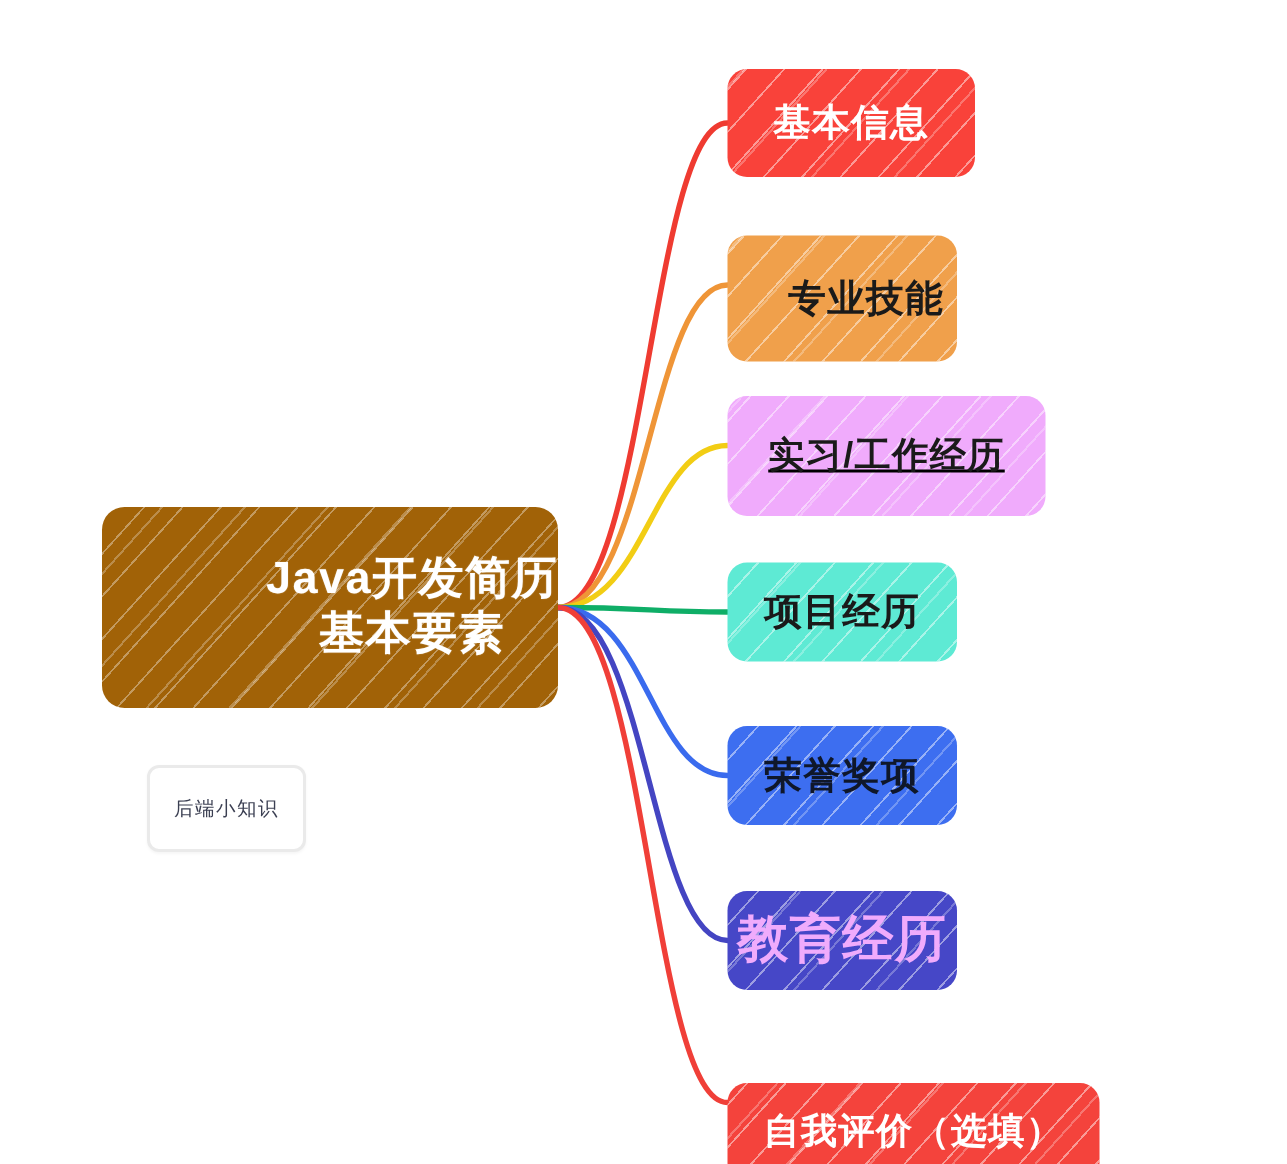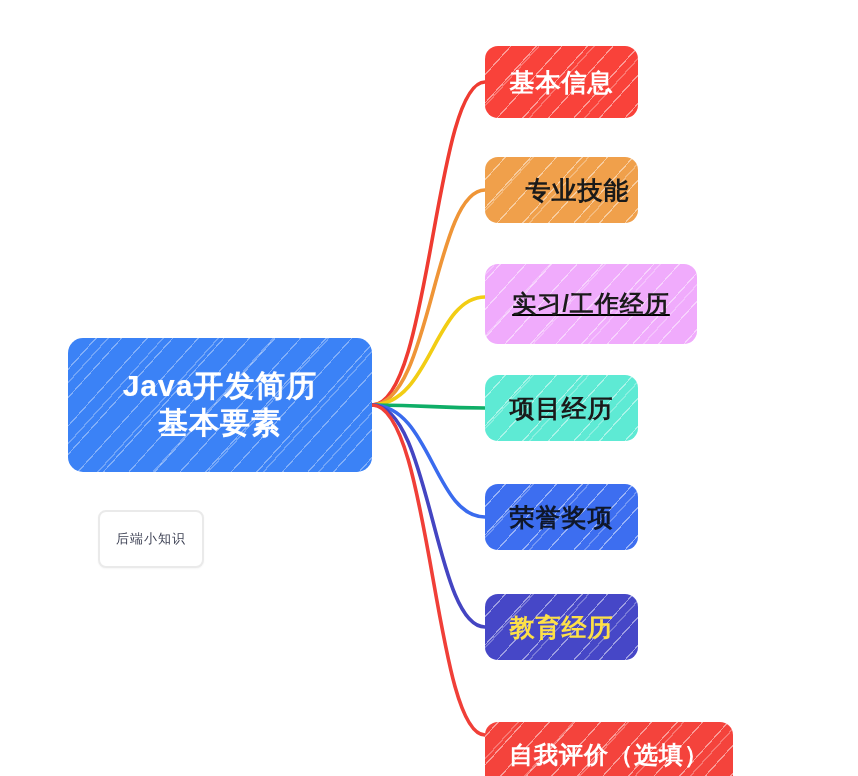--- a/index.html
+++ b/index.html
@@ -127,34 +127,34 @@
   <svg id="connector-layer" viewBox="0 0 858 776" xmlns="http://www.w3.org/2000/svg">
       <path d="M 372 405 C 430.76 405, 434.15 82, 485 82" fill="none" stroke="#ef3b31" stroke-width="3.6" stroke-linecap="round"></path>
       <path d="M 372 405 C 430.76 405, 434.15 190, 485 190" fill="none" stroke="#ef9537" stroke-width="3.6" stroke-linecap="round"></path>
       <path d="M 372 405 C 430.76 405, 434.15 297, 485 297" fill="none" stroke="#f2cd14" stroke-width="3.6" stroke-linecap="round"></path>
       <path d="M 372 405 C 430.76 405, 434.15 408, 485 408" fill="none" stroke="#0fae67" stroke-width="3.6" stroke-linecap="round"></path>
       <path d="M 372 405 C 430.76 405, 434.15 517, 485 517" fill="none" stroke="#3a6bee" stroke-width="3.6" stroke-linecap="round"></path>
       <path d="M 372 405 C 430.76 405, 434.15 627, 485 627" fill="none" stroke="#4445c2" stroke-width="3.6" stroke-linecap="round"></path>
       <path d="M 372 405 C 430.76 405, 434.15 735, 485 735" fill="none" stroke="#f03f38" stroke-width="3.6" stroke-linecap="round"></path>
     </svg>
 
-  <div class="node" id="central-node" style="left: 68px; top: 338px; width: 304px; height: 134px; background: #3b82f6;">
+  <div class="node" id="central-node" style="left: 68px; top: 338px; width: 304px; height: 134px; background: #a16207; justify-content: flex-end;">
     <div class="hatch"></div>
     <div class="hatch h2"></div>
     <div class="node-label" style="color: rgb(255, 255, 255);">Java开发简历
 基本要素</div>
   </div>
 
   <div id="node-container">
-      <div class="node" style="left: 485px; top: 46px; width: 153px; height: 72px; background: rgb(249, 66, 58);">
+      <div class="node" style="left: 485px; top: 46px; width: 165px; height: 72px; background: rgb(249, 66, 58);">
         <div class="hatch"></div>
         <div class="hatch h2"></div>
         <div class="node-label" style="color: rgb(255, 255, 255); font-size: 25px;">基本信息</div>
       </div>
-      <div class="node" style="left: 485px; top: 157px; width: 153px; height: 66px; background: rgb(240, 160, 75); padding-left: 32px;">
+      <div class="node" style="left: 485px; top: 157px; width: 153px; height: 84px; background: rgb(240, 160, 75); padding-left: 32px;">
         <div class="hatch"></div>
         <div class="hatch h2"></div>
         <div class="node-label" style="color: rgb(26, 26, 26); font-size: 25px;">专业技能</div>
       </div>
       <div class="node" style="left: 485px; top: 264px; width: 212px; height: 80px; background: #f0abfc; text-decoration: underline;">
         <div class="hatch"></div>
         <div class="hatch h2"></div>
         <div class="node-label" style="color: rgb(26, 26, 26); font-size: 24px;">实习/工作经历</div>
       </div>
       <div class="node" style="left: 485px; top: 375px; width: 153px; height: 66px; background: #5eead4;">
@@ -163,21 +163,21 @@
         <div class="node-label" style="color: rgb(26, 26, 26); font-size: 25px;">项目经历</div>
       </div>
       <div class="node" style="left: 485px; top: 484px; width: 153px; height: 66px; background: rgb(61, 110, 240);">
         <div class="hatch"></div>
         <div class="hatch h2"></div>
         <div class="node-label" style="color: #0f172a; font-size: 25px;">荣誉奖项</div>
       </div>
       <div class="node" style="left: 485px; top: 594px; width: 153px; height: 66px; background: rgb(70, 71, 199);">
         <div class="hatch"></div>
         <div class="hatch h2"></div>
-        <div class="node-label" style="color: #fde047; font-size: 25px;">教育经历</div>
+        <div class="node-label" style="color: #f0abfc; font-size: 34px;">教育经历</div>
       </div>
       <div class="node" style="left: 485px; top: 722px; width: 248px; height: 66px; background: rgb(244, 67, 60);">
         <div class="hatch"></div>
         <div class="hatch h2"></div>
         <div class="node-label" style="color: rgb(255, 255, 255); font-size: 24px;">自我评价（选填）</div>
       </div>
     </div>
 
   <div id="watermark-badge">
     <span>后端小知识</span>

